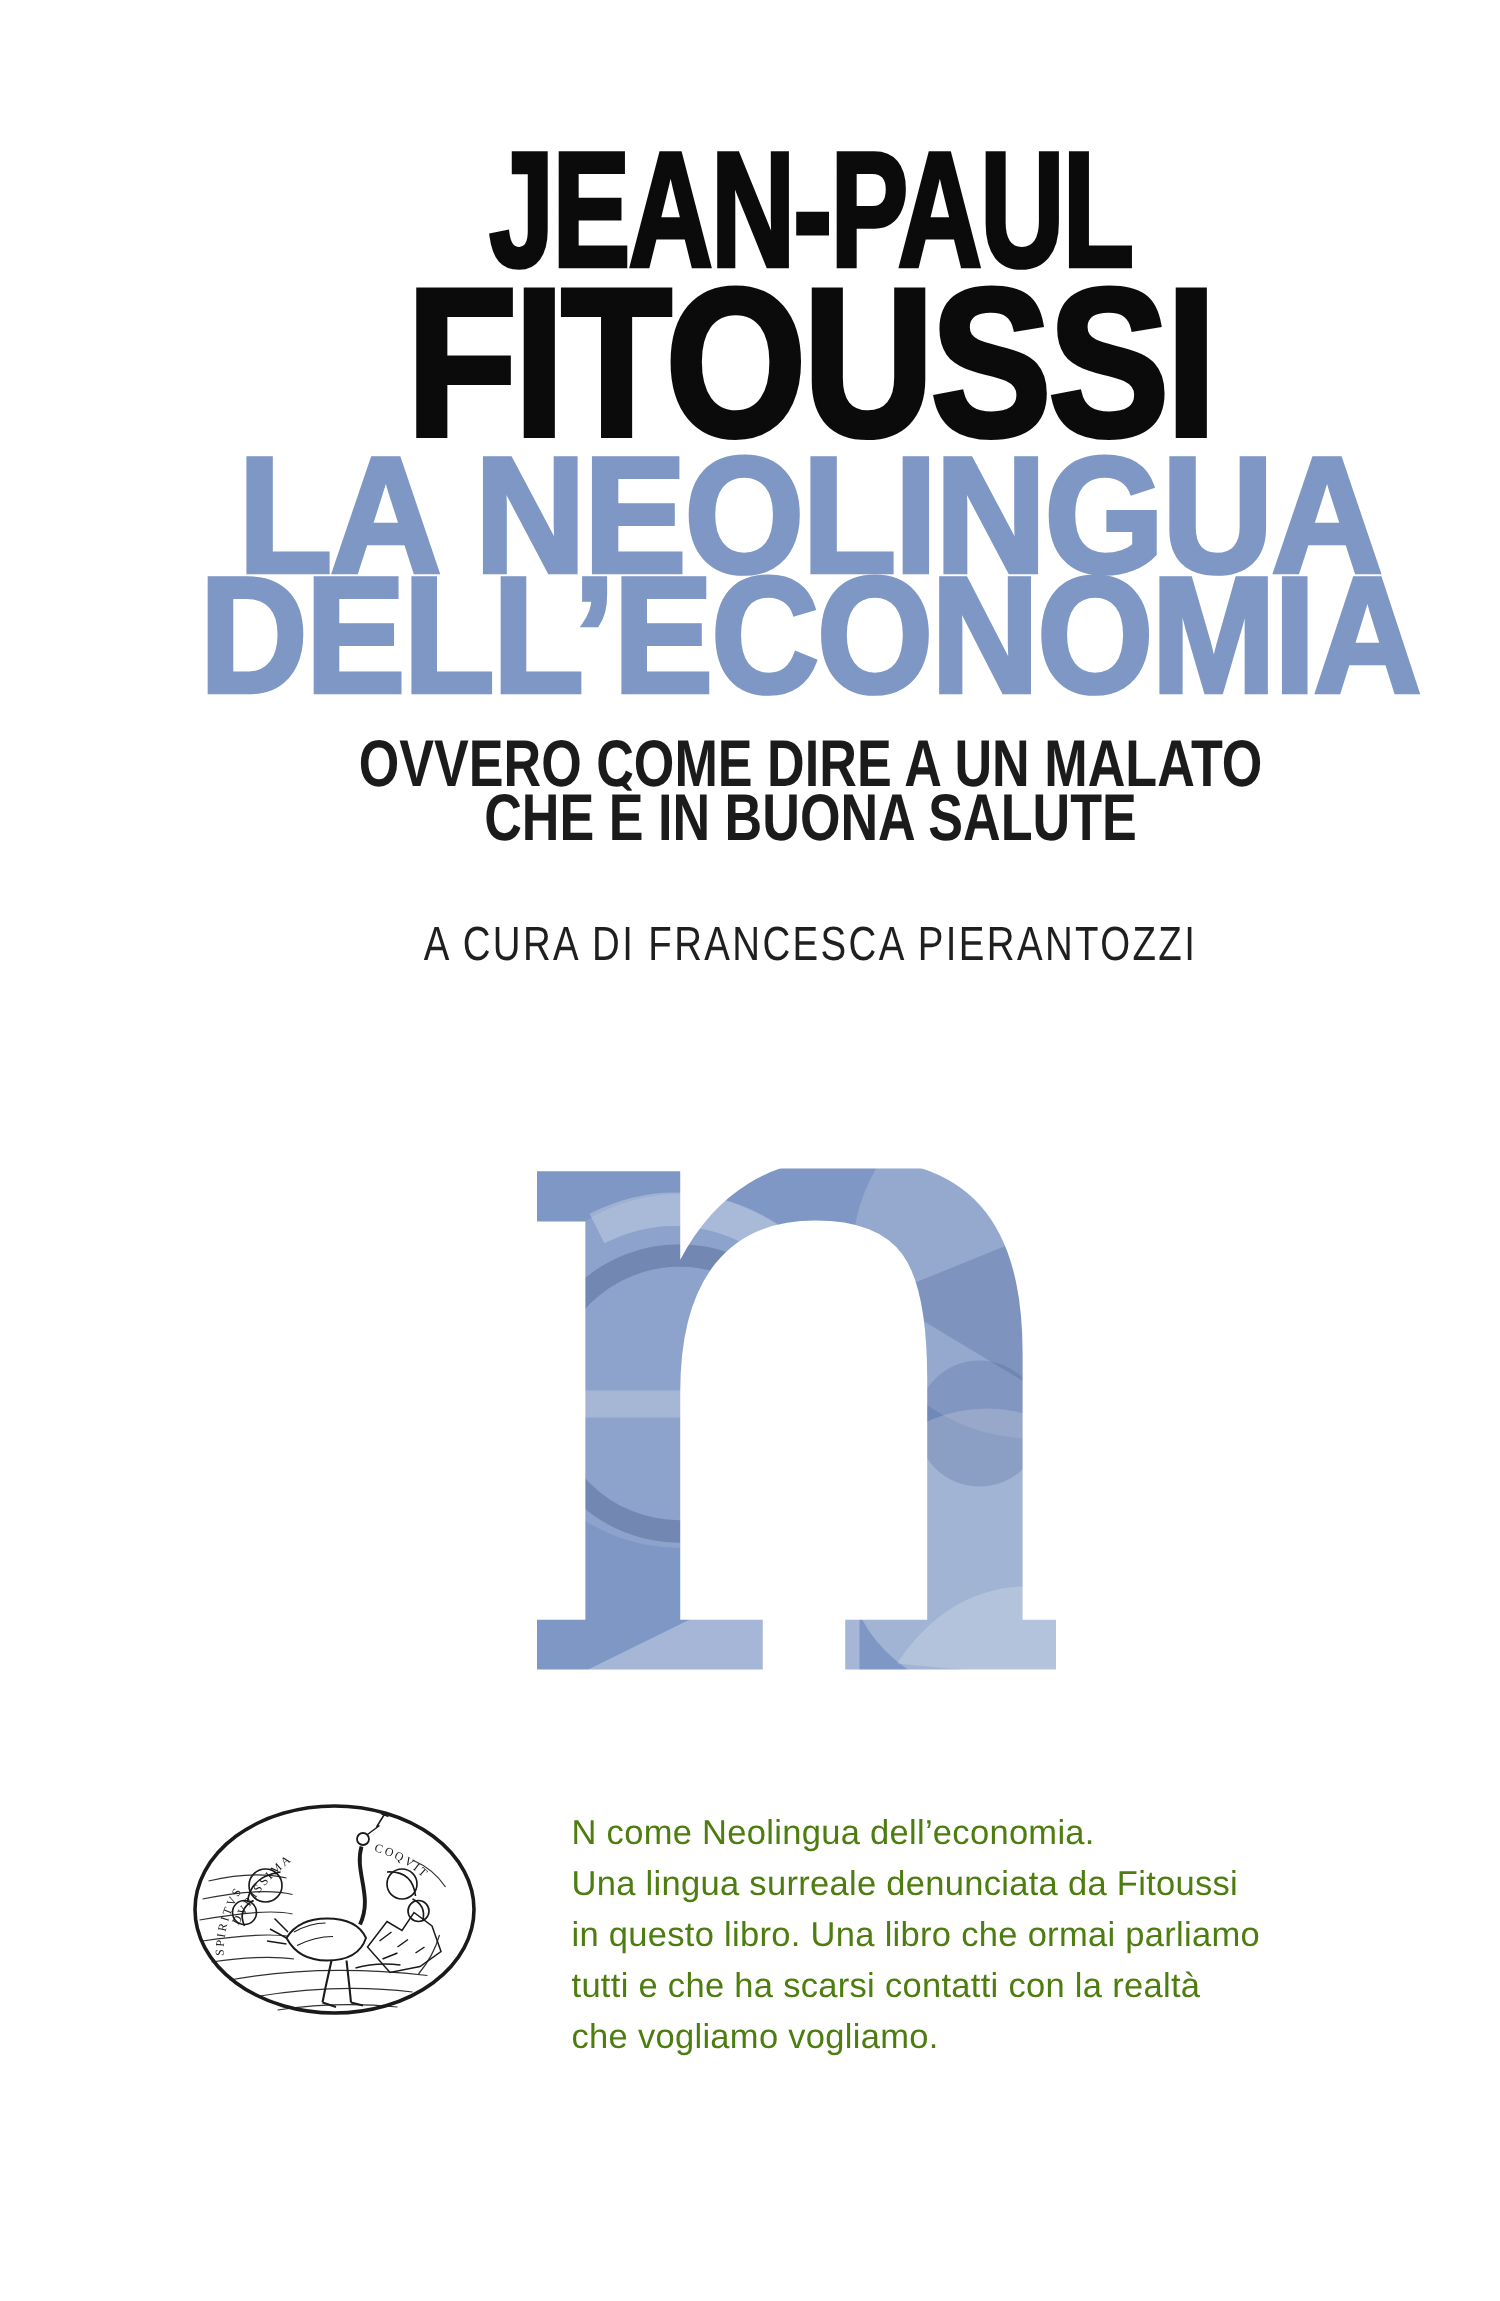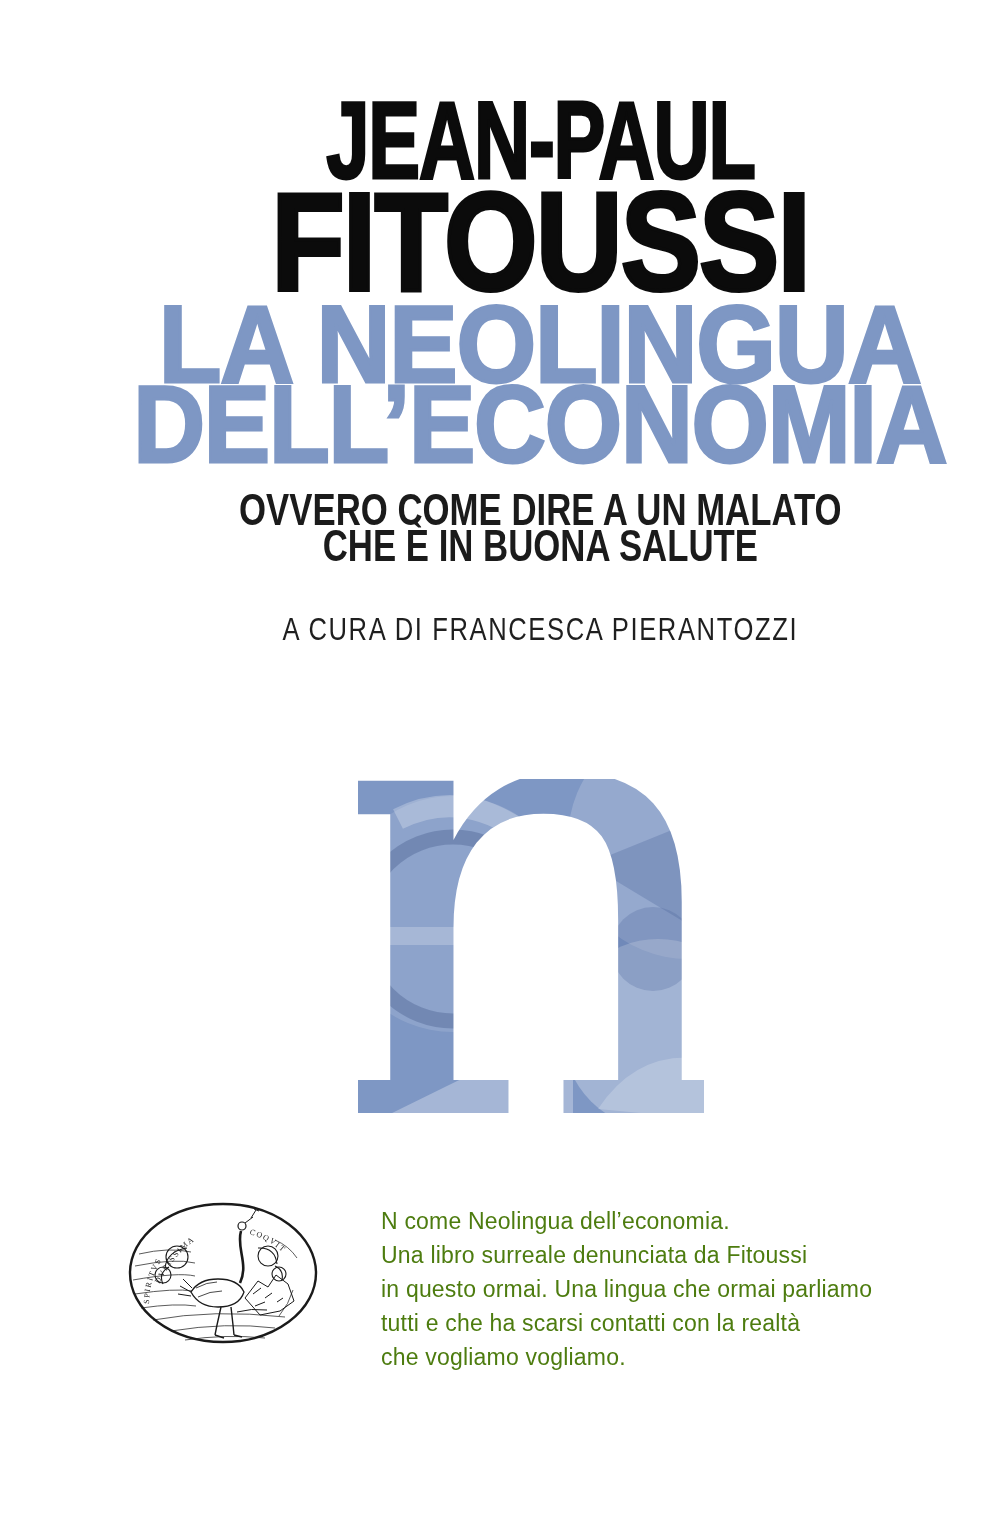--- a/index.html
+++ b/index.html
@@ -140,19 +140,19 @@
 
     <g fill="#1a1a1a" font-family="Liberation Serif, serif" font-size="8" letter-spacing="1.5">
       <text><textPath href="#arcLeft">SPIRITVS</textPath></text>
       <text><textPath href="#arcTop">DVRISSIMA</textPath></text>
       <text><textPath href="#arcRight">COQVIT</textPath></text>
     </g>
   </svg>
 
   <div class="blurb">
     <div>N come Neolingua dell’economia.</div>
-    <div>Una libro surreale denunciata da Fitoussi</div>
-    <div>in questo ormai. Una lingua che ormai parliamo</div>
+    <div>Una lingua surreale denunciata da Fitoussi</div>
+    <div>in questo libro. Una libro che ormai parliamo</div>
     <div>tutti e che ha scarsi contatti con la realtà</div>
     <div>che vogliamo vogliamo.</div>
   </div>
 
 </div>
 
 </body></html>

